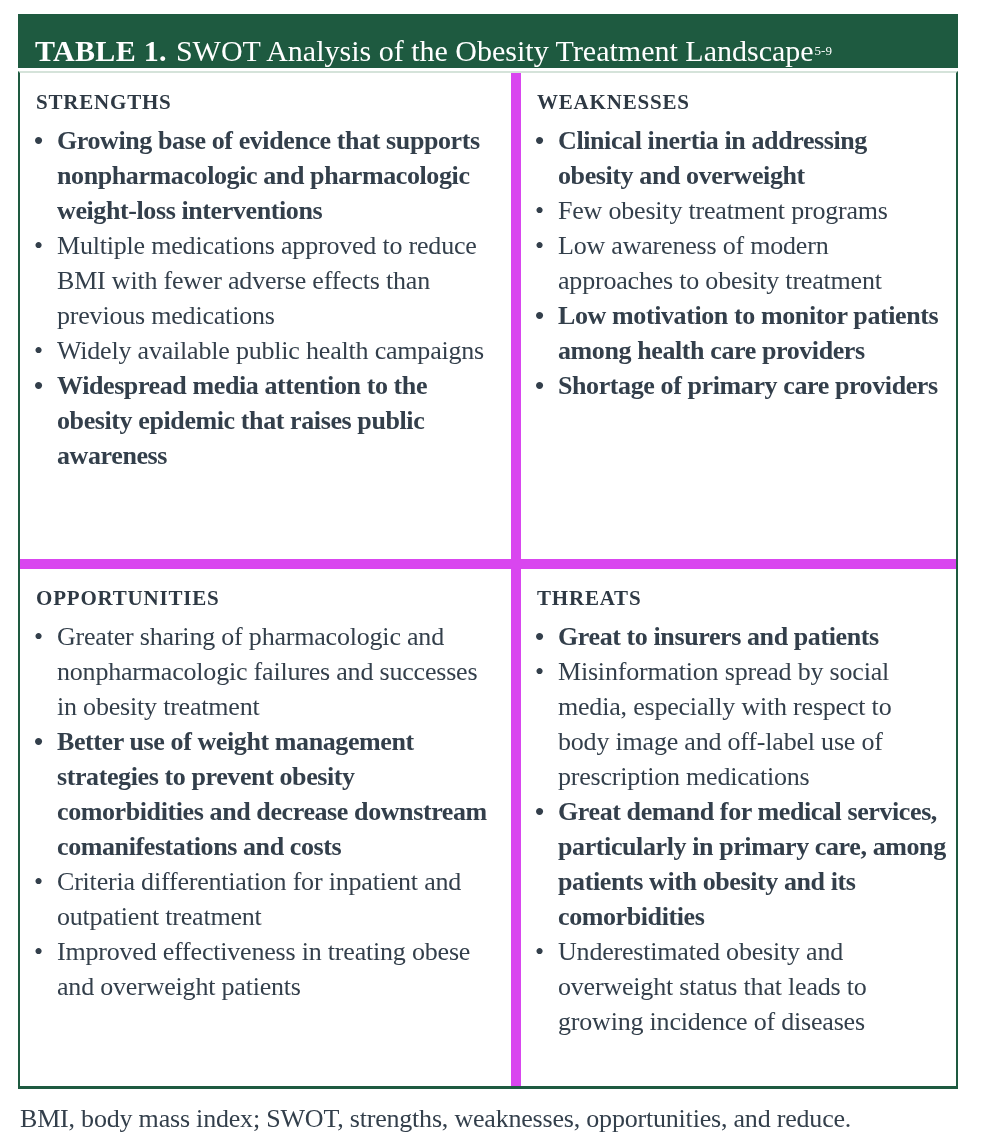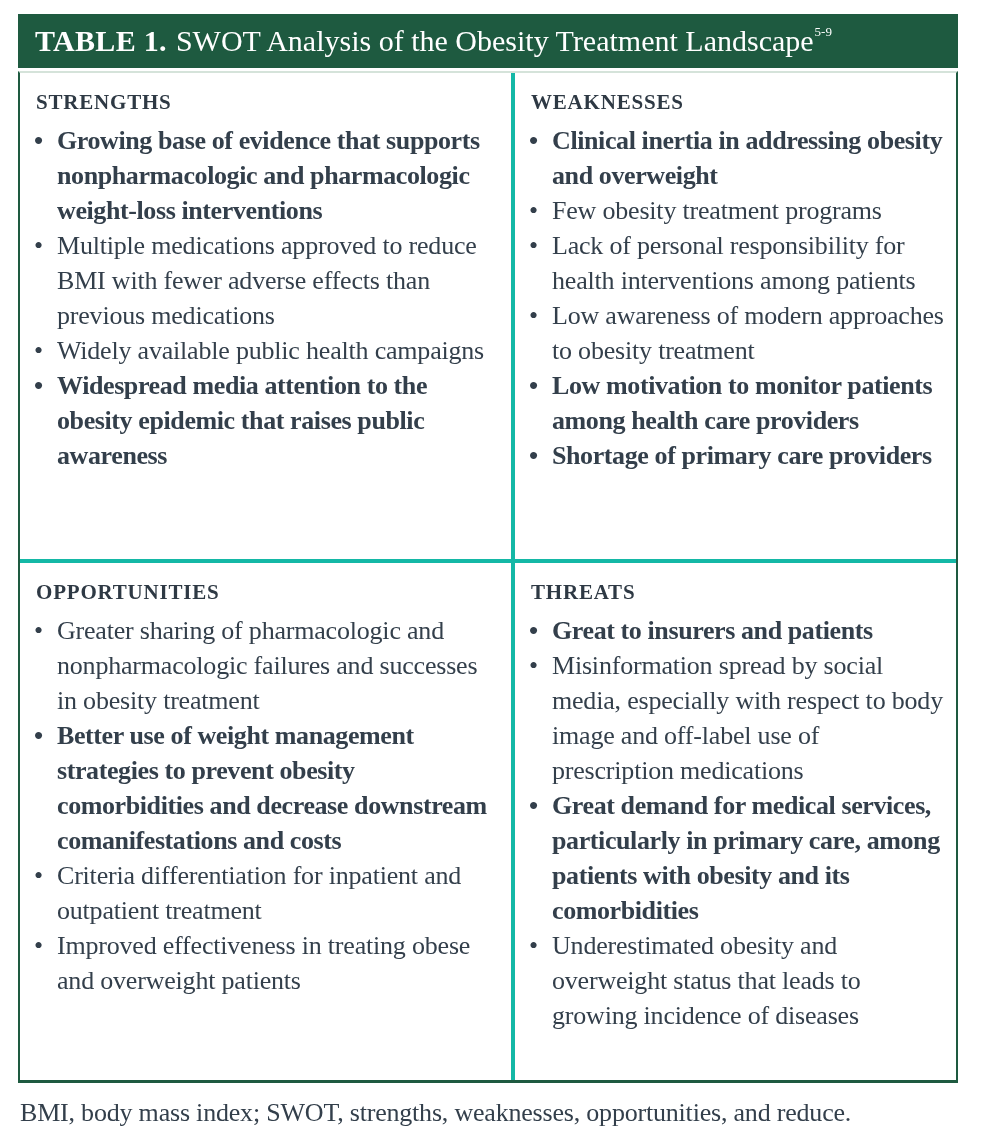--- a/index.html
+++ b/index.html
@@ -10,34 +10,34 @@
     background: #ffffff;
     padding: 14px 26px 0 18px;
     font-family: "Liberation Serif", serif;
     color: #323e4a;
   }
   .table-header {
     background: #1e5a40;
     color: #ffffff;
     height: 54px;
     display: flex;
-    align-items: center;
+    align-items: flex-end;
     padding-left: 17px;
     margin-bottom: 3px;
     font-size: 30px;
   }
   .title-label { font-weight: 700; margin-right: 9px; letter-spacing: 0.3px; }
   .title-text { font-weight: 400; }
   .title-sup { font-size: 13px; position: relative; top: -9px; margin-left: 1px; }
   .table-body {
     display: grid;
     grid-template-columns: 491px 1fr;
     grid-template-rows: minmax(486px, auto) minmax(517px, auto);
-    gap: 4px;
-    background: #14b8a6;
+    gap: 10px;
+    background: #d946ef;
     border: 2px solid #1e5a40;
     border-top: 2px solid #d5e3da;
     border-bottom-width: 3px;
   }
   .quadrant {
     background: #ffffff;
     padding: 12px 10px 6px 14px;
   }
   .quadrant-heading {
     font-size: 21px;
@@ -88,21 +88,20 @@
       <div class="bullet-item em">Growing base of evidence that supports nonpharmacologic and pharmacologic weight-loss interventions</div>
       <div class="bullet-item">Multiple medications approved to reduce BMI with fewer adverse effects than previous medications</div>
       <div class="bullet-item">Widely available public health campaigns</div>
       <div class="bullet-item em">Widespread media attention to the obesity epidemic that raises public awareness</div>
     </div>
 
     <div class="quadrant">
       <div class="quadrant-heading">WEAKNESSES</div>
       <div class="bullet-item em">Clinical inertia in addressing obesity and overweight</div>
       <div class="bullet-item">Few obesity treatment programs</div>
-      <div class="bullet-item">Lack of personal responsibility for health interventions among patients</div>
       <div class="bullet-item">Low awareness of modern approaches to obesity treatment</div>
       <div class="bullet-item em">Low motivation to monitor patients among health care providers</div>
       <div class="bullet-item em">Shortage of primary care providers</div>
     </div>
 
     <div class="quadrant">
       <div class="quadrant-heading">OPPORTUNITIES</div>
       <div class="bullet-item">Greater sharing of pharmacologic and nonpharmacologic failures and successes in obesity treatment</div>
       <div class="bullet-item em">Better use of weight management strategies to prevent obesity comorbidities and decrease downstream comanifestations and costs</div>
       <div class="bullet-item">Criteria differentiation for inpatient and outpatient treatment</div>

